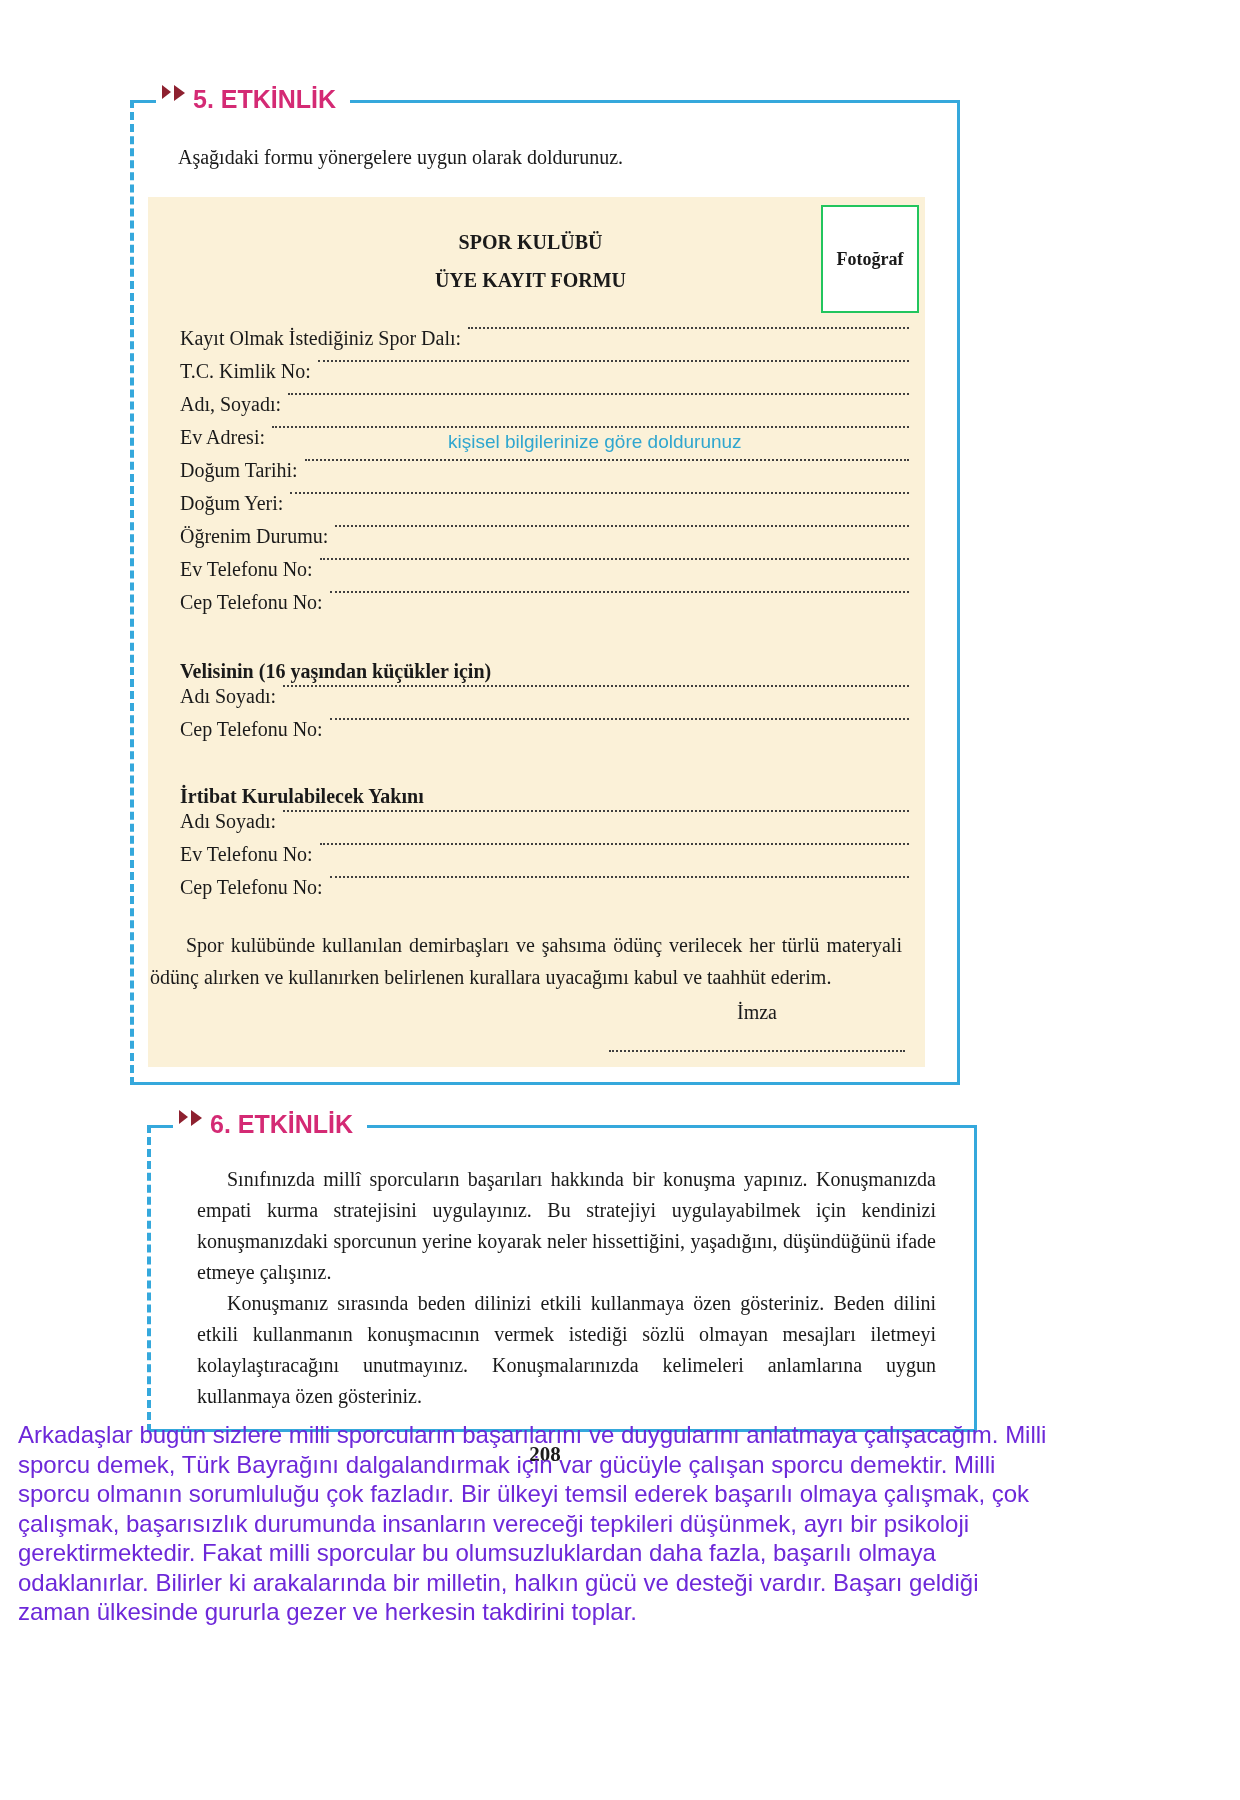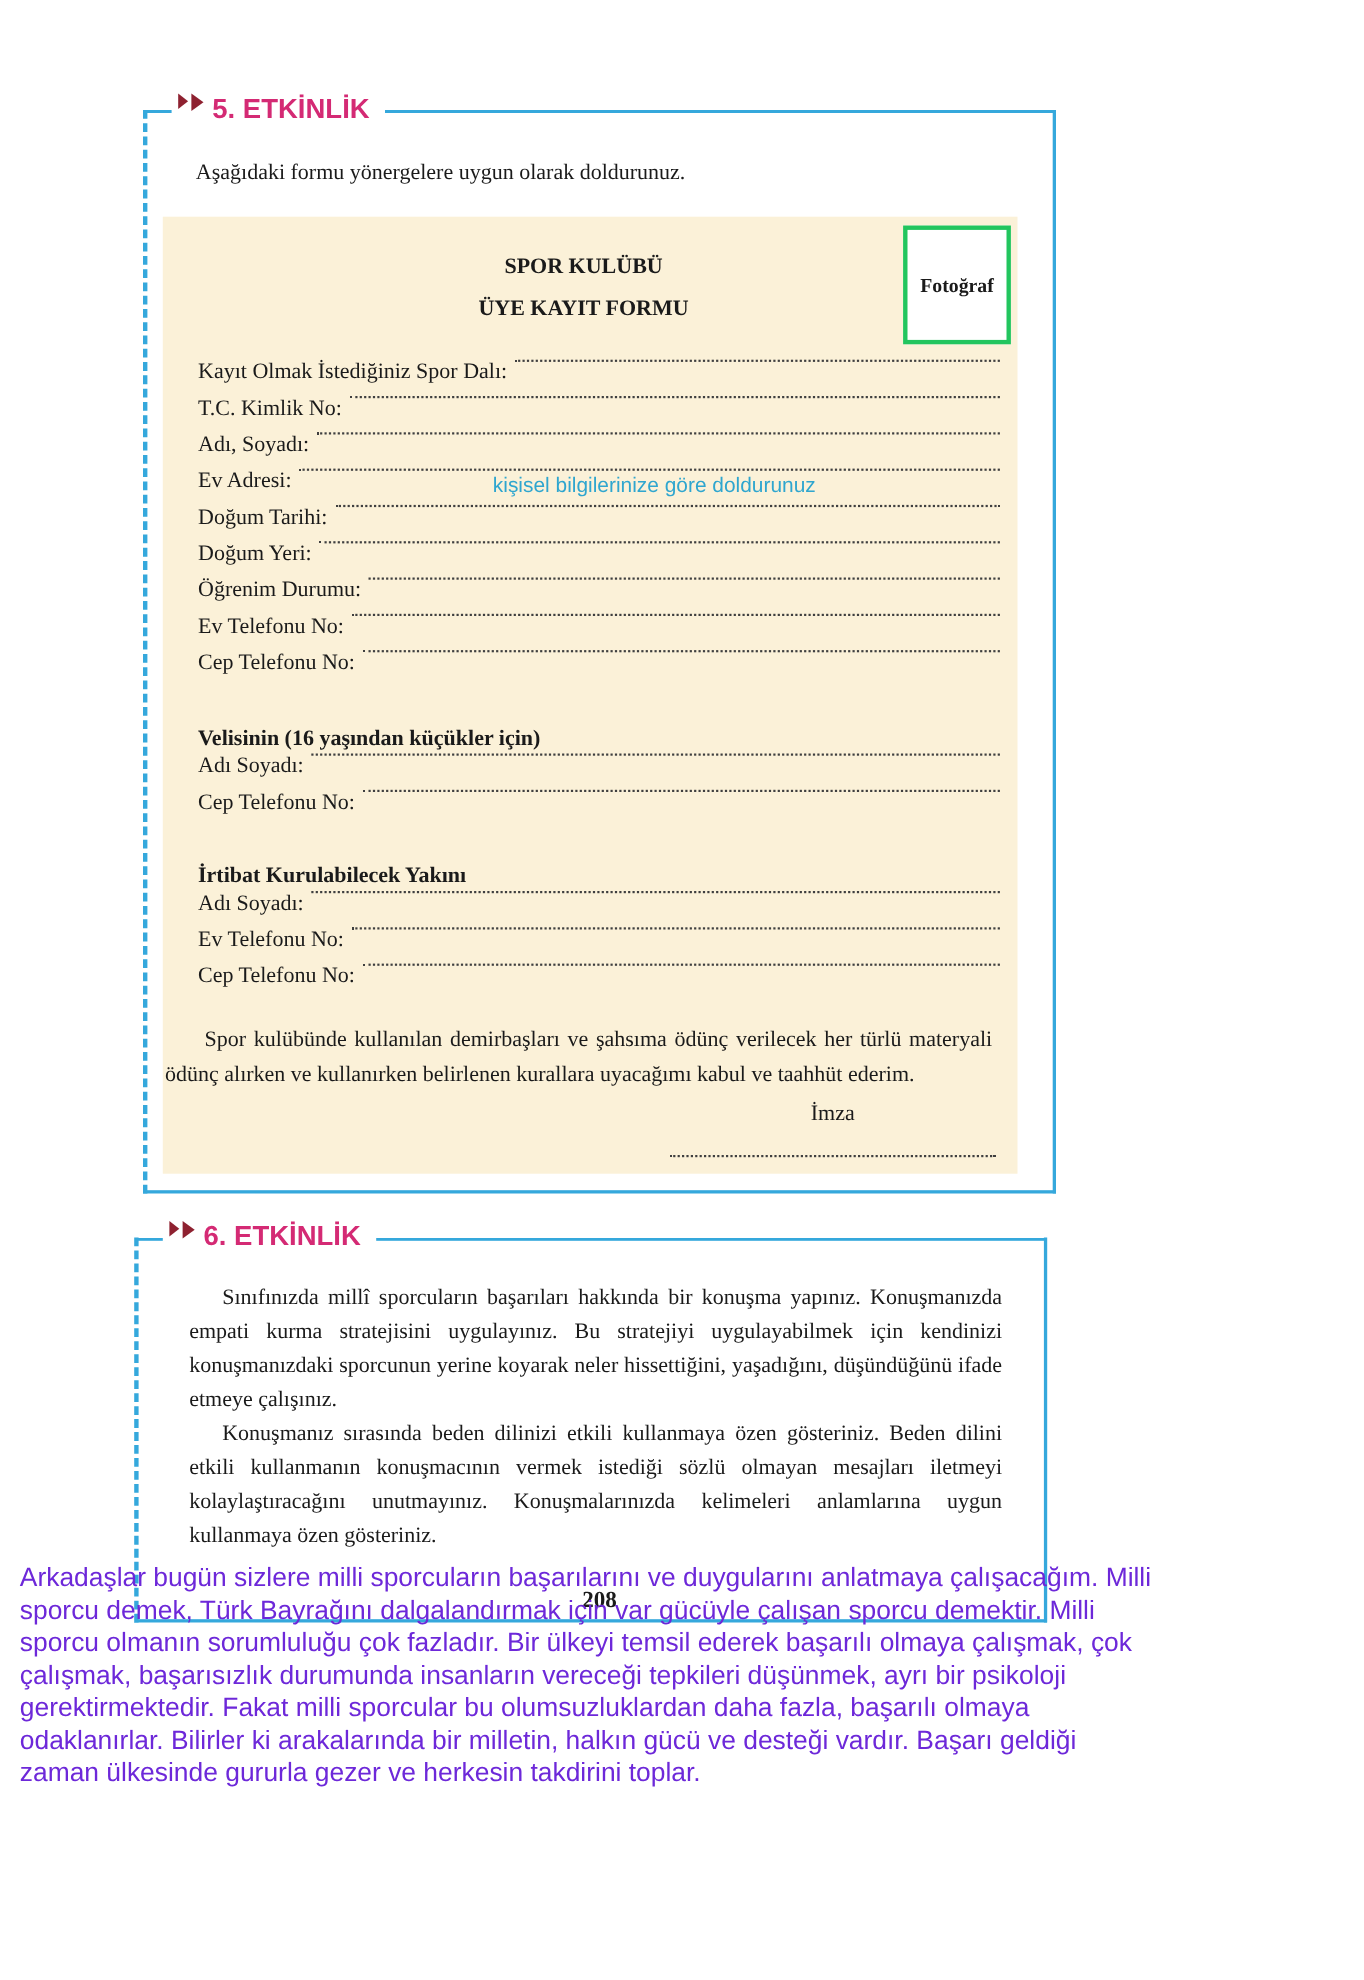--- a/index.html
+++ b/index.html
@@ -11,21 +11,21 @@
   }
 
   
   .activity-box {
     position:absolute;
     border:3px solid #35a8dc;
     border-left:4px dashed #35a8dc;
     background:#ffffff;
   }
   .act5 { left:130px; top:100px; width:830px; height:985px; }
-  .act6 { left:122px; top:1125px; width:830px; height:350px; }
+  .act6 { left:147px; top:1125px; width:830px; height:307px; }
 
   .act-header {
     position:absolute; top:-18px; left:22px;
     display:flex; align-items:flex-start;
     background:#ffffff; padding:0 14px 0 6px;
   }
   .tri {
     width:0; height:0;
     border-left:11px solid #8e2130;
     border-top:8px solid transparent;
@@ -49,21 +49,21 @@
     position:relative;
     margin:26px 12px 0 14px;
     width:777px; height:870px;
     background:#fbf1d8;
     padding:26px 12px 0 0;
     font-size:20px;
   }
   .photo-box {
     position:absolute; top:8px; right:6px;
     width:98px; height:108px;
-    background:#ffffff; border:4px solid #22c55e;
+    background:#ffffff; border:2px solid #22c55e;
     display:flex; align-items:center; justify-content:center;
     font-weight:bold; font-size:18px;
   }
   .form-title { text-align:center; font-weight:bold; font-size:20px; line-height:38px; }
   .fields { margin-top:28px; }
   .field {
     display:flex; align-items:flex-start;
     height:33px; padding:0 4px 0 32px;
   }
   .flabel { white-space:nowrap; }

